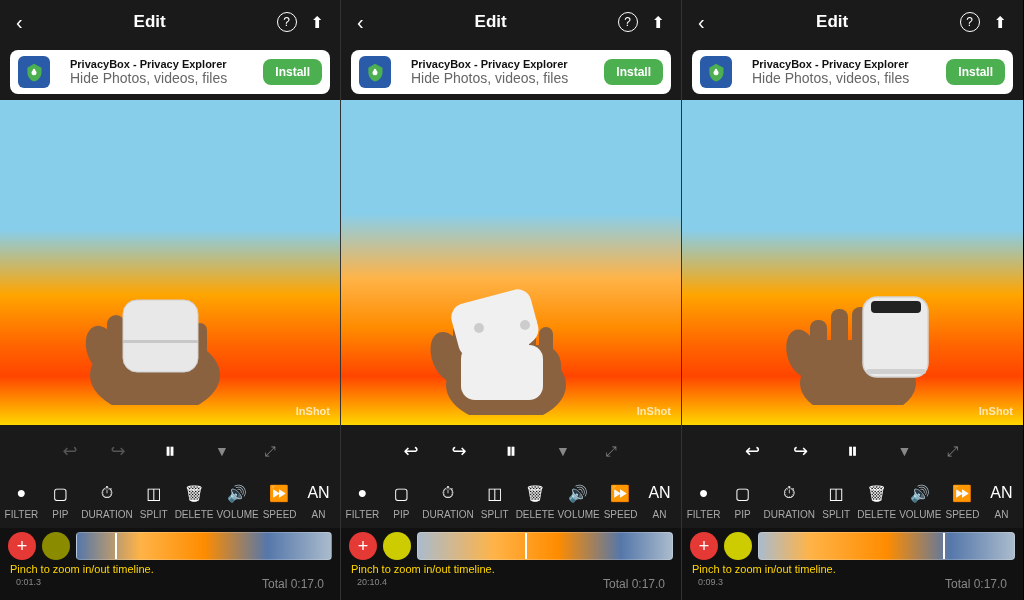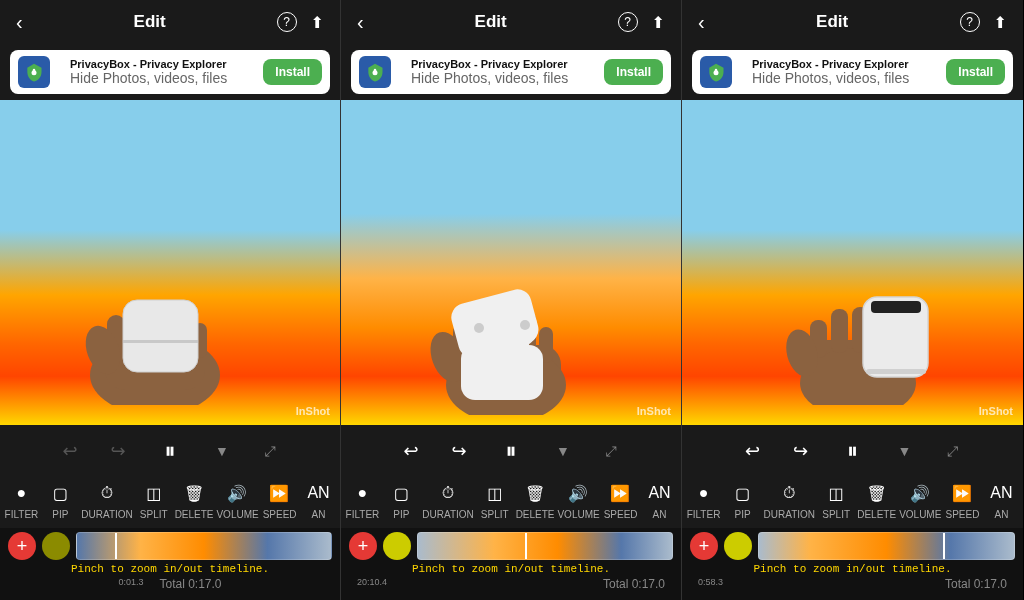--- a/index.html
+++ b/index.html
@@ -259,25 +259,23 @@
 
     .timeline-cursor {
       position: absolute;
       top: 0;
       bottom: 0;
       width: 2px;
       background: #fff;
     }
 
     .pinch-hint {
-      text-align: center;
       color: #FFD700;
       font-size: 11px;
       padding: 3px 10px 2px;
-      font-family: Liberation Mono, monospace;
     }
 
     .total-time {
       text-align: right;
       color: #888;
       font-size: 12px;
       padding: 0 8px 3px;
     }
     .time-display {
       text-align: center;
@@ -399,21 +397,21 @@
 
     <div class="timeline-area">
       <div class="timeline-row">
         <div class="add-btn">+</div>
         <div class="clip-dot" style="background:#8B8B00;"></div>
         <div class="timeline-strip strip-1">
           <div class="timeline-cursor" style="left:15%;"></div>
         </div>
       </div>
       <div class="pinch-hint">Pinch to zoom in/out timeline.</div>
-      <div style="display:flex;justify-content:center;padding:0 8px 2px;">
+      <div style="display:flex;justify-content:space-between;padding:0 8px 2px;">
         <div class="time-display">0:01.3</div>
         <div class="total-time">Total 0:17.0</div>
       </div>
     </div>
   </div>
     <div class="panel">
 
     <div class="header">
       <span class="header-back">‹</span>
       <span class="header-title">Edit</span>
@@ -644,18 +642,18 @@
     <div class="timeline-area">
       <div class="timeline-row">
         <div class="add-btn">+</div>
         <div class="clip-dot" style="background:#cccc00;"></div>
         <div class="timeline-strip strip-3">
           <div class="timeline-cursor" style="left:72%;"></div>
         </div>
       </div>
       <div class="pinch-hint">Pinch to zoom in/out timeline.</div>
       <div style="display:flex;justify-content:space-between;padding:0 8px 2px;">
-        <div class="time-display">0:58.3</div>
+        <div class="time-display">0:09.3</div>
         <div class="total-time">Total 0:17.0</div>
       </div>
     </div>
   </div>
   </div>
 
 </body></html>

